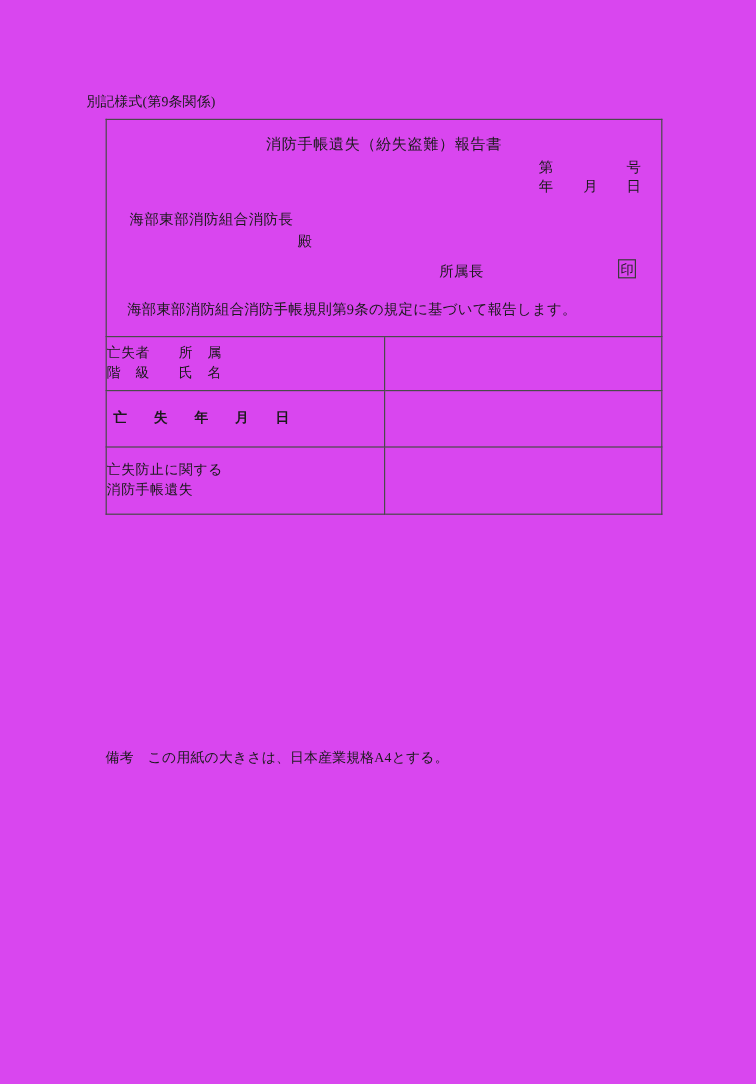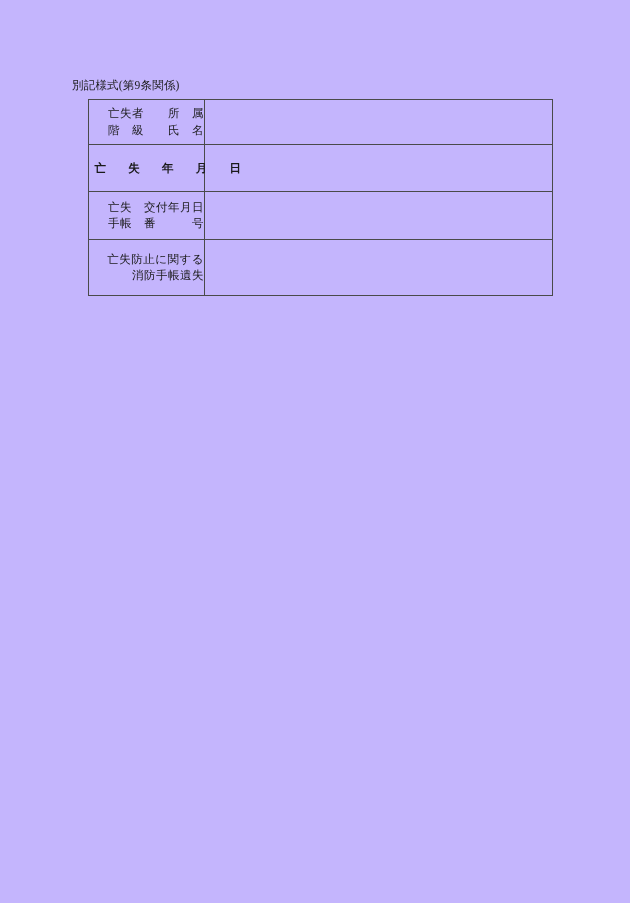--- a/index.html
+++ b/index.html
@@ -14,21 +14,21 @@
     font-family: "Liberation Serif", "DejaVu Serif", serif;
     color: #1a1a1a;
     overflow: hidden;
   }
 
   .page {
     position: absolute;
     left: 0; top: 0;
     width: 630px;
     height: 903px;
-    background: #c4b5fd;
+    background: #d946ef;
   }
 
   
   .form-label {
     position: absolute;
     left: 72px;
     top: 79px;
     font-size: 11.5px;
     line-height: 1.2;
     letter-spacing: 0.2px;
@@ -146,21 +146,21 @@
   .value-cell {
     width: 347px;
   }
 
   .label-inner {
     position: absolute;
     left: 0;
     right: 0;
     top: 50%;
     transform: translateY(-50%);
-    text-align: right;
+    text-align: left;
     font-size: 11.5px;
     line-height: 1.45;
     white-space: nowrap;
   }
   .label-inner .line {
     display: block;
   }
 
   
   .sp-1 { letter-spacing: 0.5px; }
@@ -186,58 +186,74 @@
 </style>
 </head>
 <body>
 
 <div class="page">
 
   <div class="form-label">別記様式(第9条関係)</div>
 
   <table class="form-table">
     <tbody>
+      <tr>
+        <td class="header-cell" colspan="2">
+
+          <div class="doc-title">消防手帳遺失（紛失盗難）報告書</div>
+
+          <div class="numline">
+            <span class="ch n-dai">第</span>
+            <span class="ch n-gou">号</span>
+            <span class="ch n-nen">年</span>
+            <span class="ch n-getsu">月</span>
+            <span class="ch n-nichi">日</span>
+          </div>
+
+          <div class="addressee">海部東部消防組合消防長</div>
+          <div class="addressee-suffix">殿</div>
+
+          <div class="signer-row">
+            <span class="signer-title">所属長</span>
+            <span class="seal-box">印</span>
+          </div>
+
+          <div class="statement">海部東部消防組合消防手帳規則第9条の規定に基づいて報告します。</div>
+        </td>
+      </tr>
 
       <tr class="r-h1">
         <td class="label-cell">
           <div class="label-inner">
             <span class="line sp-1">亡失者　　所　属</span>
             <span class="line sp-1">階　級　　氏　名</span>
           </div>
         </td>
         <td class="value-cell"></td>
       </tr>
 
       <tr class="r-h2">
         <td class="label-cell">
           <div class="label-inner">
             <span class="line sp-3">亡　失　年　月　日</span>
           </div>
         </td>
         <td class="value-cell"></td>
       </tr>
 
-      <tr class="r-h3">
-        <td class="label-cell">
-          <div class="label-inner">
-            <span class="line sp-1">亡失　交付年月日</span>
-            <span class="line sp-1">手帳　番　　　号</span>
-          </div>
-        </td>
-        <td class="value-cell"></td>
-      </tr>
 
 
       <tr class="r-h5">
         <td class="label-cell">
           <div class="label-inner">
             <span class="line sp-1">亡失防止に関する</span>
             <span class="line sp-1">消防手帳遺失</span>
           </div>
         </td>
         <td class="value-cell"></td>
       </tr>
 
     </tbody>
   </table>
 
+  <div class="footer-note">備考　この用紙の大きさは、日本産業規格A4とする。</div>
 
 </div>
 
 </body></html>

